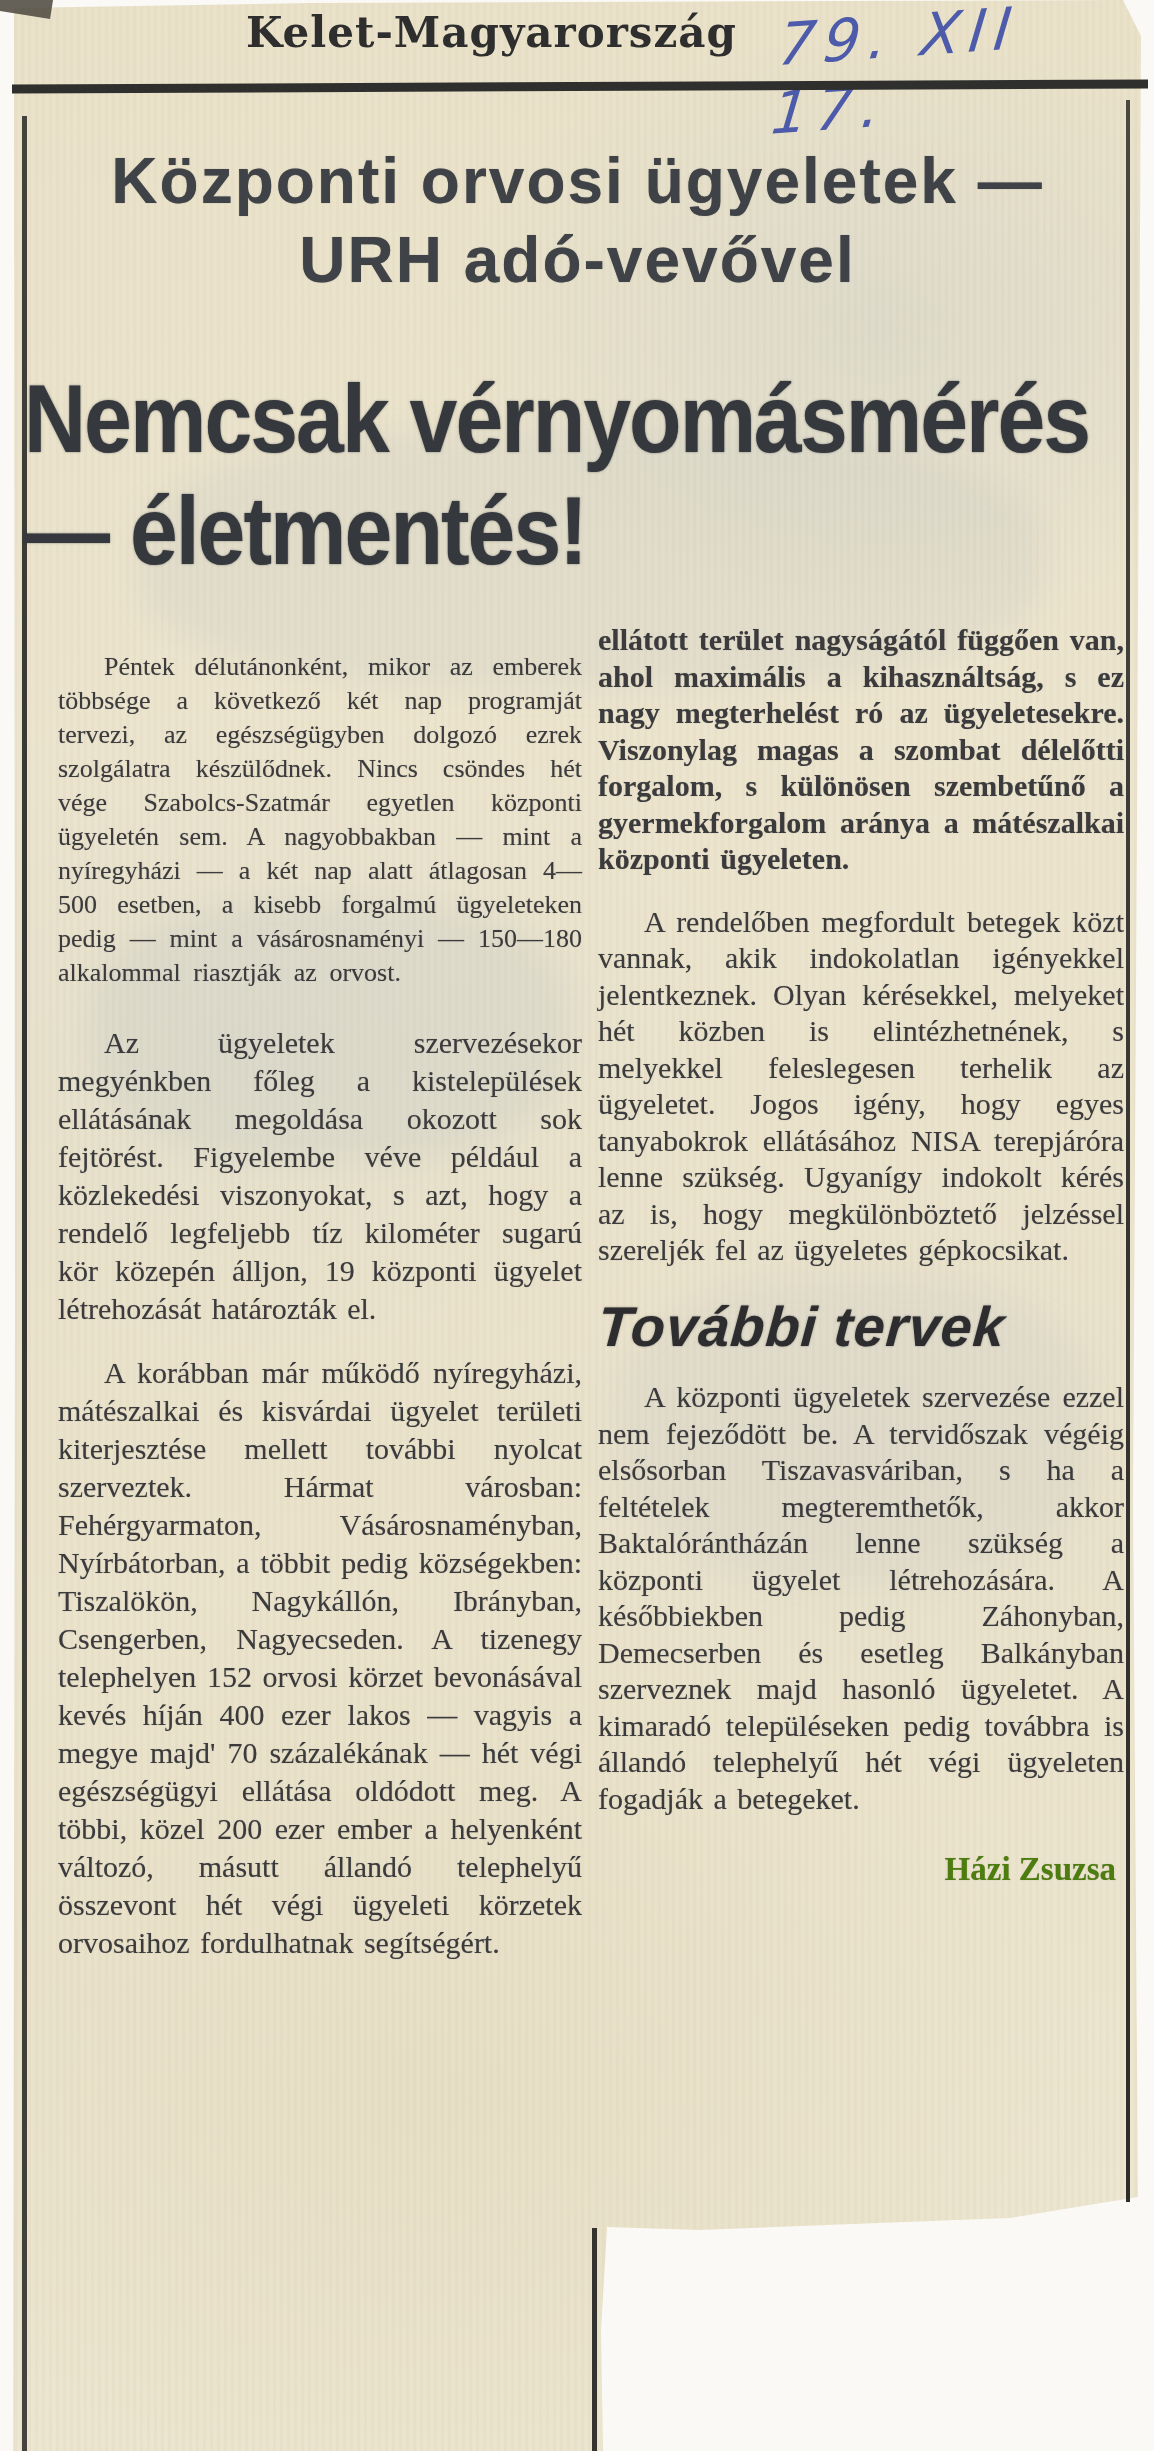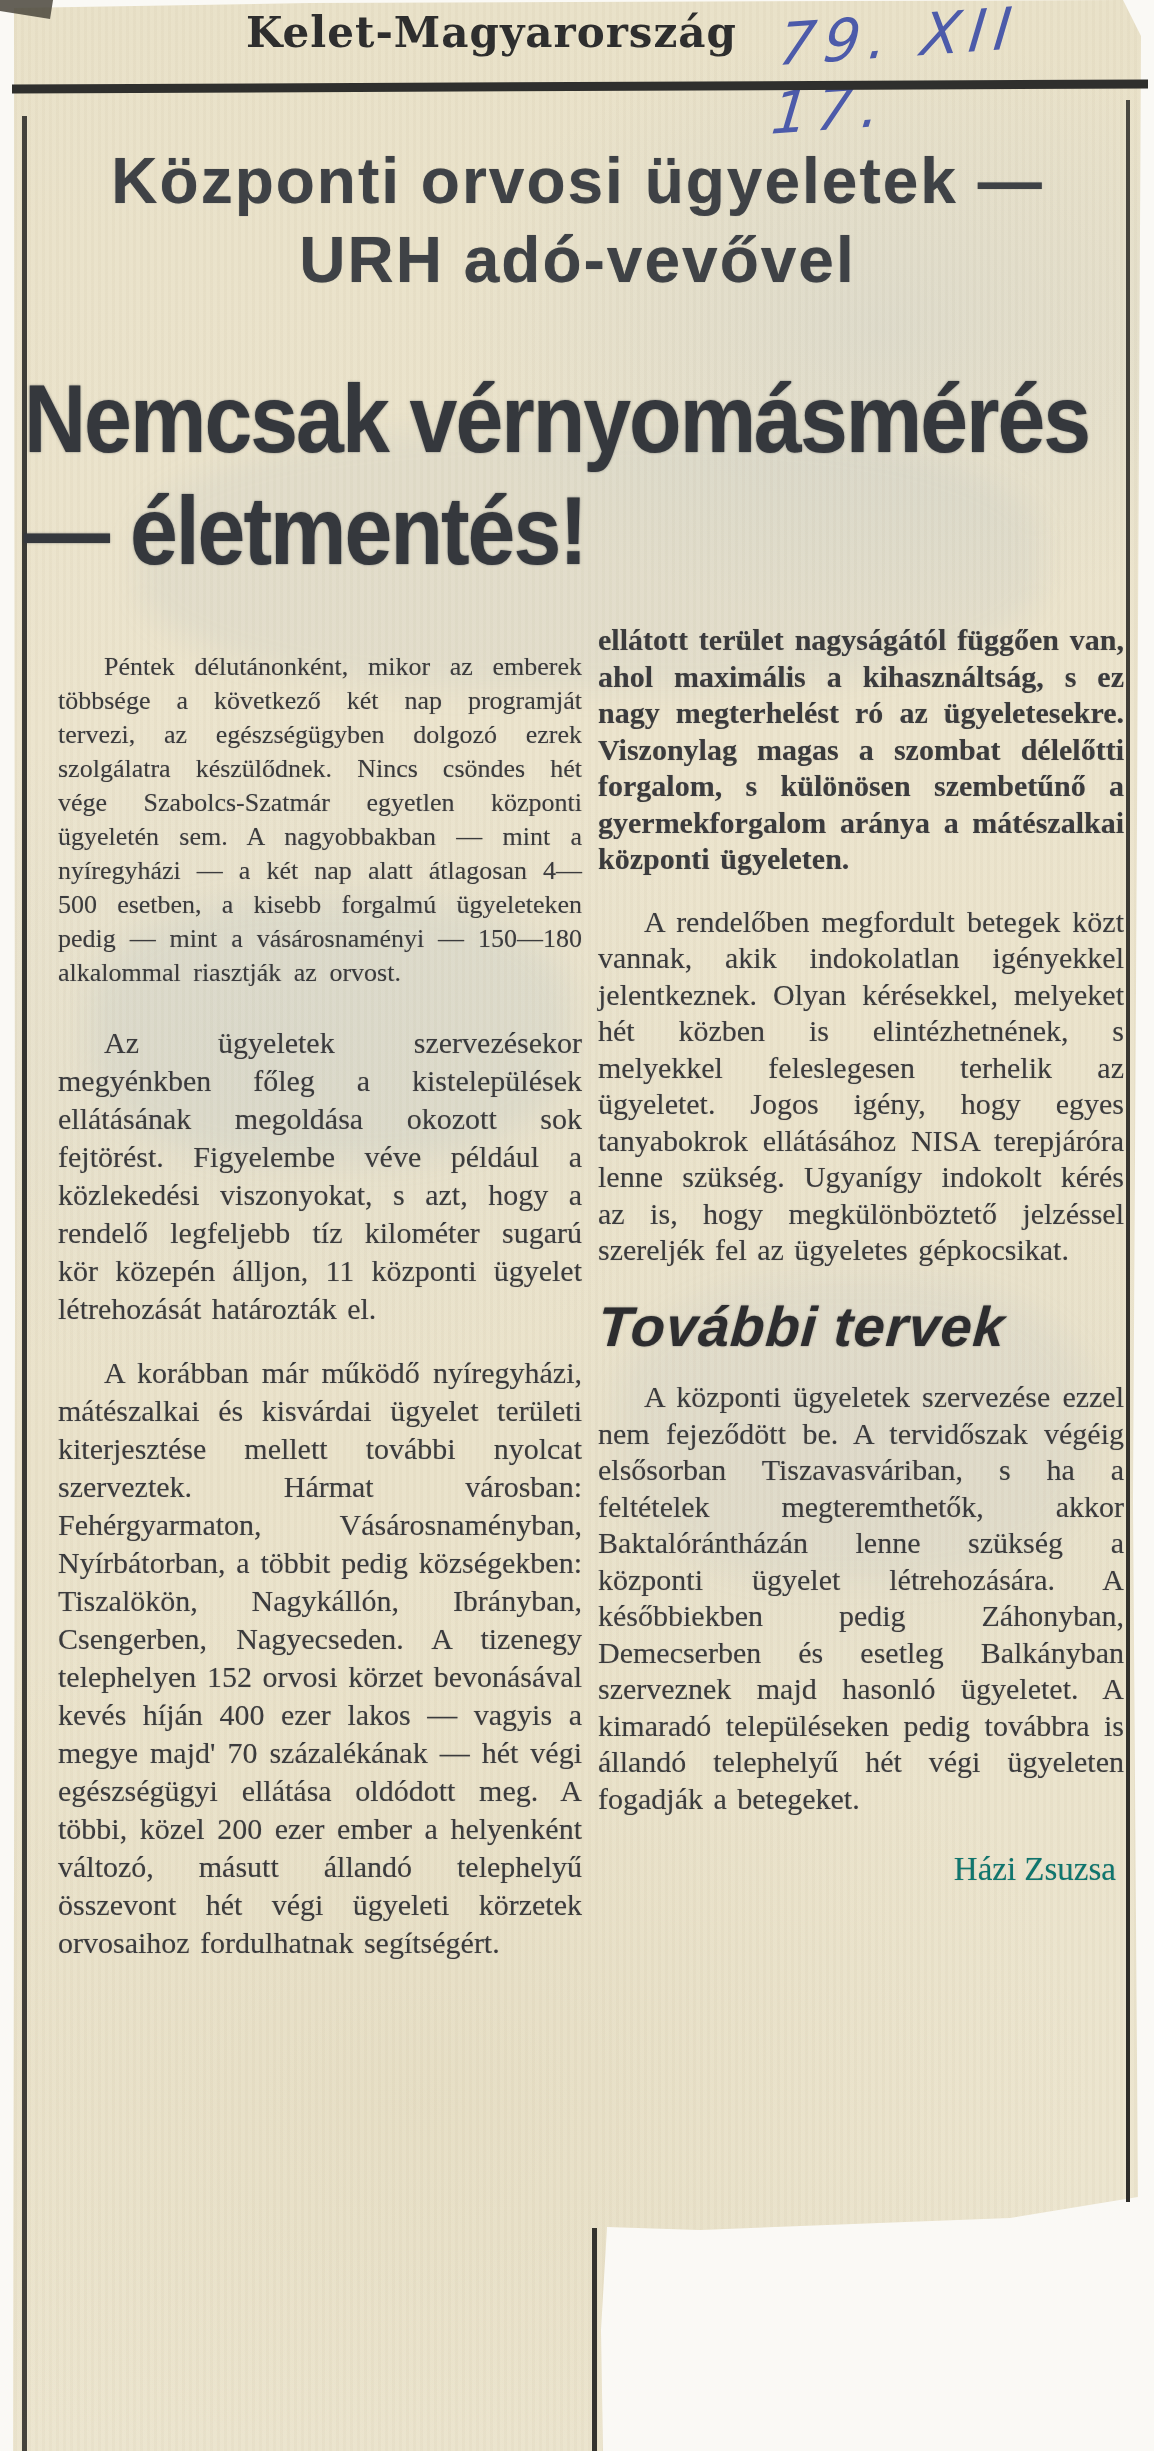--- a/index.html
+++ b/index.html
@@ -73,22 +73,22 @@
     text-shadow:0 0 1px rgba(58,58,60,.35);}
   .col-left{left:58px;top:650px;width:524px;font-size:30px;line-height:38px;}
   .col-right{left:598px;top:622px;width:526px;font-size:30px;line-height:36.5px;}
   .col p{margin:0 0 26px 0;text-indent:46px;word-spacing:3px;}
   .col p.lead{font-weight:normal;font-size:26px;line-height:34px;word-spacing:6px;margin-bottom:34px;}
   .col p.noindent{text-indent:0;font-weight:bold;}
   .subhead{margin:40px 0 34px 0;
     font-family:"Liberation Sans",sans-serif;font-weight:bold;font-style:italic;
     font-size:56px;color:#2d2d2f;letter-spacing:1px;transform:skewX(-4deg);
     text-shadow:0 0 2px rgba(45,45,47,.5);}
-  .byline{margin-top:34px;text-align:right;font-weight:normal;font-size:33px;
-    padding-right:8px;color:#0f766e;}
+  .byline{margin-top:34px;text-align:right;font-weight:bold;font-size:33px;
+    padding-right:8px;color:#4d7c0f;}
 </style>
 </head>
 <body>
 
 <div class="scan">
 
   <div class="clipping">
     <div class="texture"></div>
   </div>
 
@@ -111,21 +111,21 @@
     <span style="display:block">URH adó-vevővel</span>
   </div>
 
   <div class="main-headline">
     <span class="hl">Nemcsak vérnyomásmérés</span>
     <span class="hl">— életmentés!</span>
   </div>
 
   <div class="col col-left">
     <p class="lead">Péntek délutánonként, mikor az emberek többsége a következő két nap programját tervezi, az egészségügyben dolgozó ezrek szolgálatra készülődnek. Nincs csöndes hét vége Szabolcs-Szatmár egyetlen központi ügyeletén sem. A nagyobbakban — mint a nyíregyházi — a két nap alatt átlagosan 4—500 esetben, a kisebb forgalmú ügyeleteken pedig — mint a vásárosnaményi — 150—180 alkalommal riasztják az orvost.</p>
-    <p>Az ügyeletek szervezésekor megyénkben főleg a kistelepülések ellátásának megoldása okozott sok fejtörést. Figyelembe véve például a közlekedési viszonyokat, s azt, hogy a rendelő legfeljebb tíz kilométer sugarú kör közepén álljon, 11 központi ügyelet létrehozását határozták el.</p>
+    <p>Az ügyeletek szervezésekor megyénkben főleg a kistelepülések ellátásának megoldása okozott sok fejtörést. Figyelembe véve például a közlekedési viszonyokat, s azt, hogy a rendelő legfeljebb tíz kilométer sugarú kör közepén álljon, 19 központi ügyelet létrehozását határozták el.</p>
     <p>A korábban már működő nyíregyházi, mátészalkai és kisvárdai ügyelet területi kiterjesztése mellett további nyolcat szerveztek. Hármat városban: Fehérgyarmaton, Vásárosnaményban, Nyírbátorban, a többit pedig községekben: Tiszalökön, Nagykállón, Ibrányban, Csengerben, Nagyecseden. A tizenegy telephelyen 152 orvosi körzet bevonásával kevés híján 400 ezer lakos — vagyis a megye majd' 70 százalékának — hét végi egészségügyi ellátása oldódott meg. A többi, közel 200 ezer ember a helyenként változó, másutt állandó telephelyű összevont hét végi ügyeleti körzetek orvosaihoz fordulhatnak segítségért.</p>
   </div>
 
   <div class="col col-right">
     <p class="noindent">ellátott terület nagyságától függően van, ahol maximális a kihasználtság, s ez nagy megterhelést ró az ügyeletesekre. Viszonylag magas a szombat délelőtti forgalom, s különösen szembetűnő a gyermekforgalom aránya a mátészalkai központi ügyeleten.</p>
     <p>A rendelőben megfordult betegek közt vannak, akik indokolatlan igényekkel jelentkeznek. Olyan kérésekkel, melyeket hét közben is elintézhetnének, s melyekkel feleslegesen terhelik az ügyeletet. Jogos igény, hogy egyes tanyabokrok ellátásához NISA terepjáróra lenne szükség. Ugyanígy indokolt kérés az is, hogy megkülönböztető jelzéssel szereljék fel az ügyeletes gépkocsikat.</p>
     <div class="subhead">További tervek</div>
     <p>A központi ügyeletek szervezése ezzel nem fejeződött be. A tervidőszak végéig elsősorban Tiszavasváriban, s ha a feltételek megteremthetők, akkor Baktalórántházán lenne szükség a központi ügyelet létrehozására. A későbbiekben pedig Záhonyban, Demecserben és esetleg Balkányban szerveznek majd hasonló ügyeletet. A kimaradó településeken pedig továbbra is állandó telephelyű hét végi ügyeleten fogadják a betegeket.</p>
     <div class="byline">Házi Zsuzsa</div>
   </div>

